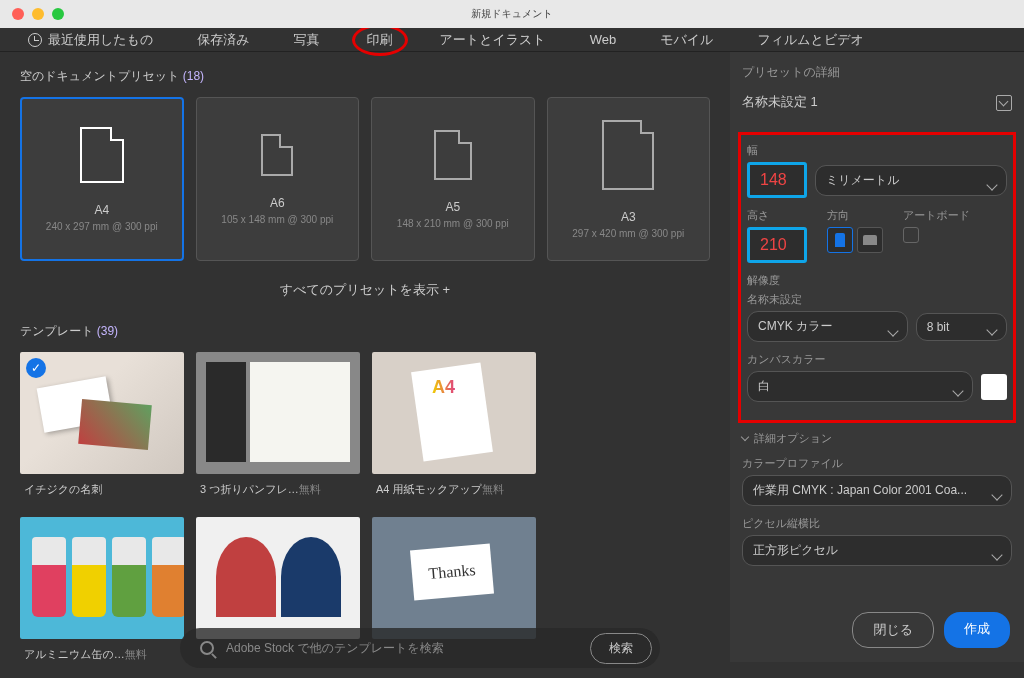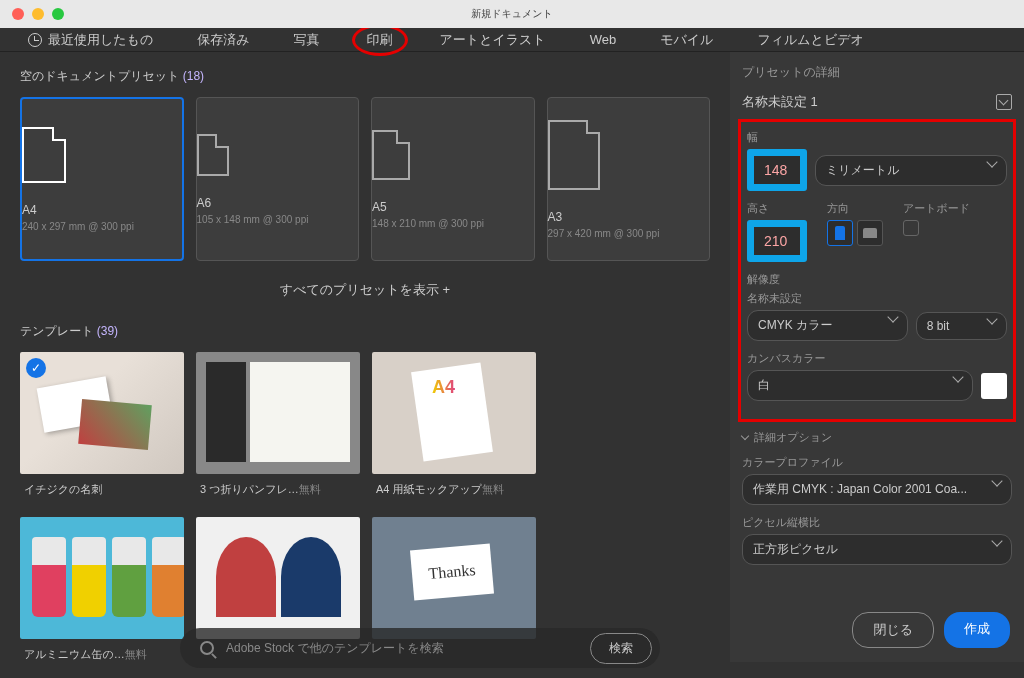--- a/index.html
+++ b/index.html
@@ -13,21 +13,21 @@
 .tab{color:#ccc;font-size:13px;padding:6px 12px;cursor:pointer;display:flex;align-items:center;gap:6px}
 .tab.highlighted{border:3px solid #e50000;border-radius:50%/50%;padding:4px 12px}
 .clock-icon{width:14px;height:14px;border:1.5px solid #ccc;border-radius:50%;position:relative}
 .clock-icon::after{content:'';position:absolute;width:4px;height:4px;border-left:1.5px solid #ccc;border-bottom:1.5px solid #ccc;top:2px;left:5px}
 .content{display:flex;height:610px}
 .left{width:730px;padding:16px 20px;overflow:hidden}
 .right{width:294px;background:#383838;padding:12px 8px;position:relative}
 .section-title{font-size:12px;color:#ccc;margin-bottom:12px}
 .count{color:#c4b5fd}
 .presets{display:flex;gap:12px;margin-bottom:20px}
-.preset{width:168px;height:164px;background:#3d3d3d;border:1px solid #555;border-radius:4px;display:flex;flex-direction:column;align-items:flex-start;justify-content:center;cursor:pointer}
+.preset{width:168px;height:164px;background:#3d3d3d;border:1px solid #555;border-radius:4px;display:flex;flex-direction:column;align-items:center;justify-content:center;cursor:pointer}
 .preset.selected{border:2px solid #1473e6}
 .doc-icon{width:44px;height:56px;border:2px solid #aaa;position:relative;margin-bottom:20px}
 .doc-icon::before{content:'';position:absolute;top:-2px;right:-2px;width:12px;height:12px;background:#3d3d3d;border-left:2px solid #aaa;border-bottom:2px solid #aaa}
 .preset.selected .doc-icon{border-color:#fff}
 .preset.selected .doc-icon::before{border-color:#fff}
 .preset-name{font-size:12px;margin-bottom:4px}
 .preset-dim{font-size:10px;color:#888}
 .showall{text-align:center;font-size:13px;margin:16px 0 24px;cursor:pointer}
 .templates{display:flex;gap:12px;flex-wrap:wrap}
 .template{width:164px}
@@ -35,30 +35,30 @@
 .tmpl-label{display:flex;justify-content:flex-start;padding:8px 4px;font-size:11px}
 .tmpl-name{overflow:hidden;text-overflow:ellipsis;white-space:nowrap}
 .tmpl-free{color:#888}
 .check{position:absolute;top:6px;left:6px;width:20px;height:20px;background:#1473e6;border-radius:50%;display:flex;align-items:center;justify-content:center;color:#fff;font-size:12px}
 .search-bar{position:absolute;bottom:10px;left:180px;width:480px;height:40px;background:rgba(40,40,40,0.8);border-radius:20px;display:flex;align-items:center;padding:0 8px 0 20px;gap:12px}
 .search-icon{width:14px;height:14px;border:2px solid #888;border-radius:50%;position:relative}
 .search-icon::after{content:'';position:absolute;width:6px;height:2px;background:#888;bottom:-4px;right:-5px;transform:rotate(45deg)}
 .search-text{flex:1;color:#888;font-size:12px}
 .search-btn{border:1px solid #888;border-radius:16px;padding:6px 18px;font-size:12px;cursor:pointer}
 .right-title{font-size:12px;color:#999;margin-bottom:12px;padding-left:4px}
-.preset-name-row{display:flex;justify-content:space-between;align-items:center;margin-bottom:8px;padding:0 4px}
+.preset-name-row{display:flex;justify-content:space-between;align-items:flex-end;margin-bottom:21px;padding:0 4px}
 .preset-name-input{font-size:13px;color:#ccc;background:none;border:none}
 .save-icon{width:16px;height:16px;border:1.5px solid #aaa;border-radius:2px;position:relative;cursor:pointer}
 .save-icon::after{content:'';position:absolute;width:6px;height:6px;border-right:1.5px solid #aaa;border-bottom:1.5px solid #aaa;top:2px;left:3px;transform:rotate(45deg)}
 .highlight-box{border:3px solid #e50000;padding:8px 6px;margin-bottom:8px}
 .field-label{font-size:11px;color:#999;margin-bottom:4px}
 .field-row{display:flex;gap:8px;margin-bottom:10px;align-items:center}
-.input-box{background:#2d2d2d;border:7px solid #0ea5e9;padding:6px 10px;font-size:14px;color:#fca5a5;border-radius:3px}
+.input-box{background:#2d2d2d;border:3px solid #0ea5e9;padding:6px 10px;font-size:16px;color:#ef4444;border-radius:3px}
 .w60{width:60px}
-.dropdown{background:#2d2d2d;border:1px solid #555;padding:6px 10px;font-size:12px;color:#ccc;border-radius:11px;display:flex;justify-content:space-between;align-items:flex-start;cursor:pointer;flex:1}
+.dropdown{background:#2d2d2d;border:1px solid #555;padding:6px 10px;font-size:12px;color:#ccc;border-radius:11px;display:flex;justify-content:space-between;align-items:flex-end;cursor:pointer;flex:1}
 .chev{width:8px;height:8px;border-right:1.5px solid #aaa;border-bottom:1.5px solid #aaa;transform:rotate(45deg);margin-top:-4px}
 .orient-btn{width:26px;height:26px;background:#2d2d2d;border:1px solid #555;border-radius:3px;display:flex;align-items:center;justify-content:center;cursor:pointer}
 .orient-btn.active{border-color:#1473e6}
 .orient-p{width:10px;height:14px;background:#1473e6;border-radius:2px 2px 0 0}
 .orient-l{width:14px;height:10px;background:#888;border-radius:2px 2px 0 0}
 .checkbox{width:16px;height:16px;border:1px solid #666;border-radius:3px;cursor:pointer}
 .col3{display:flex;gap:20px}
 .adv{display:flex;align-items:center;gap:6px;font-size:11px;color:#999;cursor:pointer;margin-bottom:10px;padding-left:4px}
 .adv-chev{width:6px;height:6px;border-right:1.5px solid #999;border-bottom:1.5px solid #999;transform:rotate(45deg);margin-top:-3px}
 .color-swatch{width:26px;height:26px;background:#fff;border-radius:3px;cursor:pointer}

